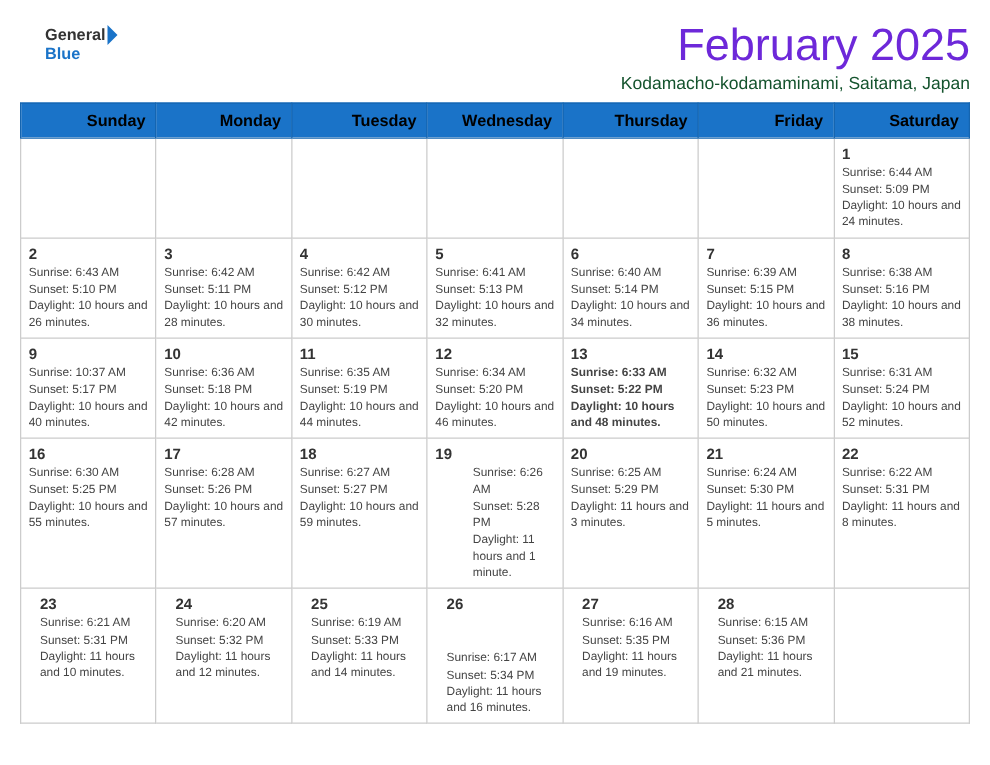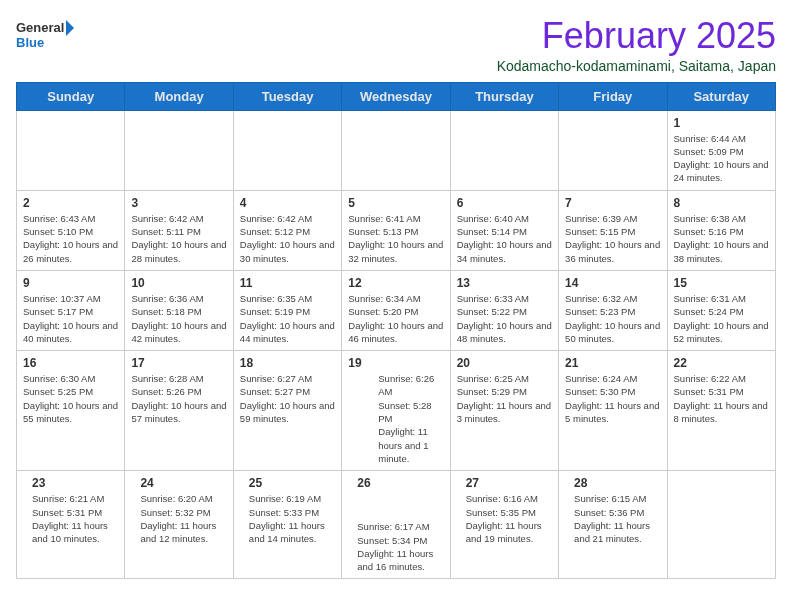--- a/index.html
+++ b/index.html
@@ -13,20 +13,21 @@
     .header-area {
       display: flex;
       align-items: flex-start;
       justify-content: space-between;
       margin-bottom: 8px;
     }
     .logo {
       display: flex;
       align-items: center;
       gap: 4px;
+      margin-left: 20px;
     }
     .title-area {
       text-align: right;
     }
     .calendar-title {
       font-size: 36px;
       font-weight: 300;
       color: #6d28d9;
       line-height: 1.1;
     }
@@ -35,25 +36,25 @@
       color: #14532d;
       margin-top: 2px;
     }
     .calendar-table {
       width: 100%;
       border-collapse: collapse;
       border: 1px solid #ccc;
     }
     .calendar-table th {
       background: #1a73c8;
-      color: #e5e5e5;
+      color: #000000;
       font-size: 13px;
       font-weight: bold;
       padding: 6px 8px;
-      text-align: center;
+      text-align: right;
       border: 1px solid #1565b0;
       margin-left: 16px;
     }
     .calendar-table td {
       width: calc(100% / 7);
       vertical-align: top;
       padding: 5px 6px;
       border: 1px solid #ccc;
       font-size: 10px;
       color: #333;
@@ -188,21 +189,21 @@
 Daylight: 10 hours and 44 minutes.</div>
         </td>
         <td>
           <span class="day-number">12</span>
           <div class="day-info" style="white-space: pre-line;">Sunrise: 6:34 AM
 Sunset: 5:20 PM
 Daylight: 10 hours and 46 minutes.</div>
         </td>
         <td>
           <span class="day-number">13</span>
-          <div class="day-info" style="white-space: pre-line;">Sunrise: 6:33 AM
+          <div class="day-info" style="white-space: pre-line; font-weight: bold;">Sunrise: 6:33 AM
 Sunset: 5:22 PM
 Daylight: 10 hours and 48 minutes.</div>
         </td>
         <td>
           <span class="day-number">14</span>
           <div class="day-info" style="white-space: pre-line;">Sunrise: 6:32 AM
 Sunset: 5:23 PM
 Daylight: 10 hours and 50 minutes.</div>
         </td>
         <td>

